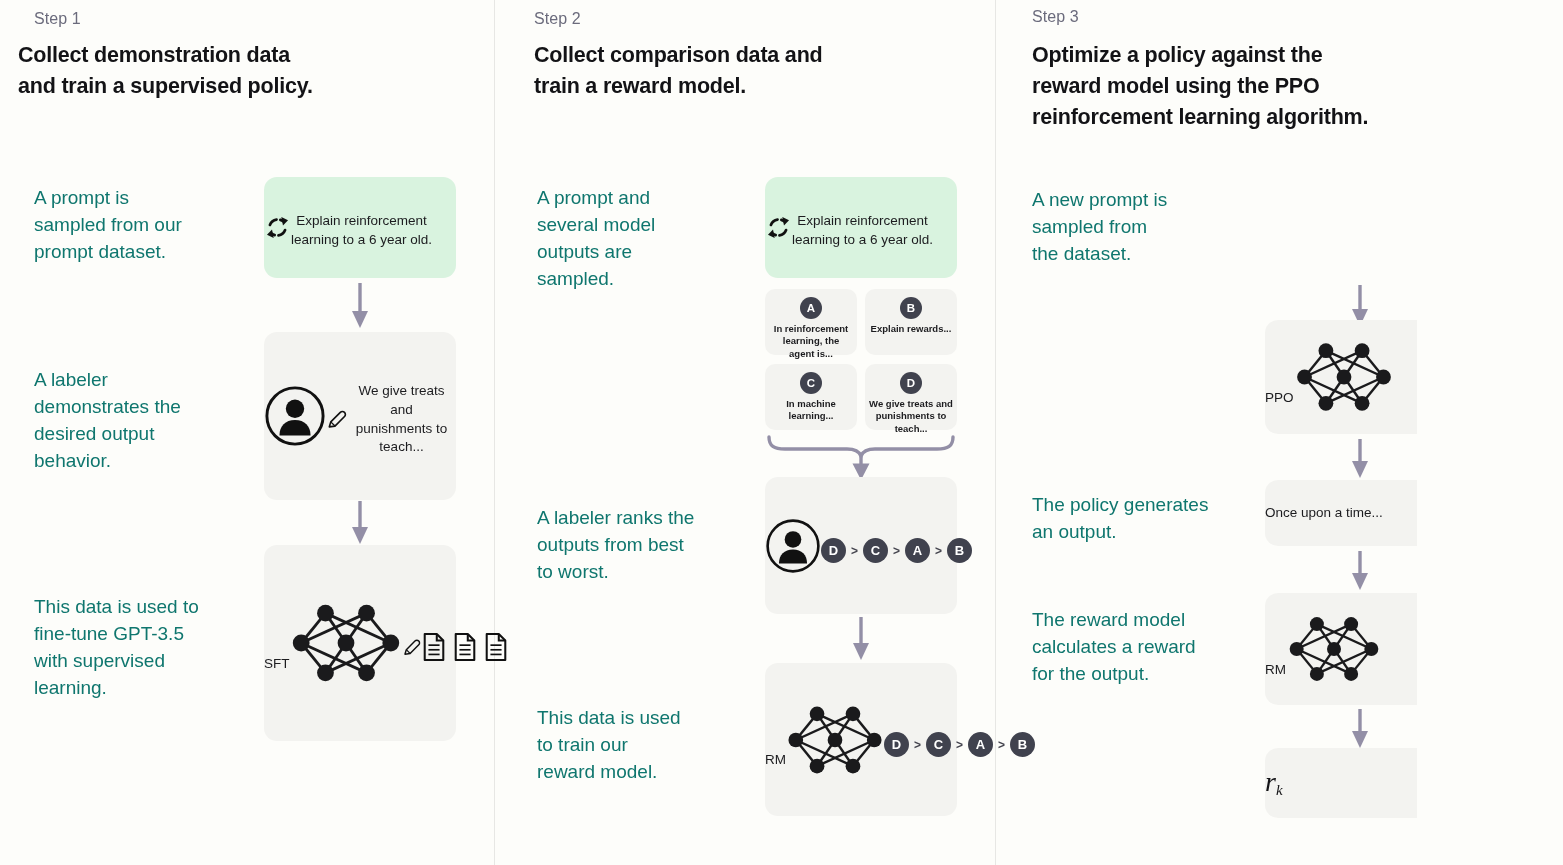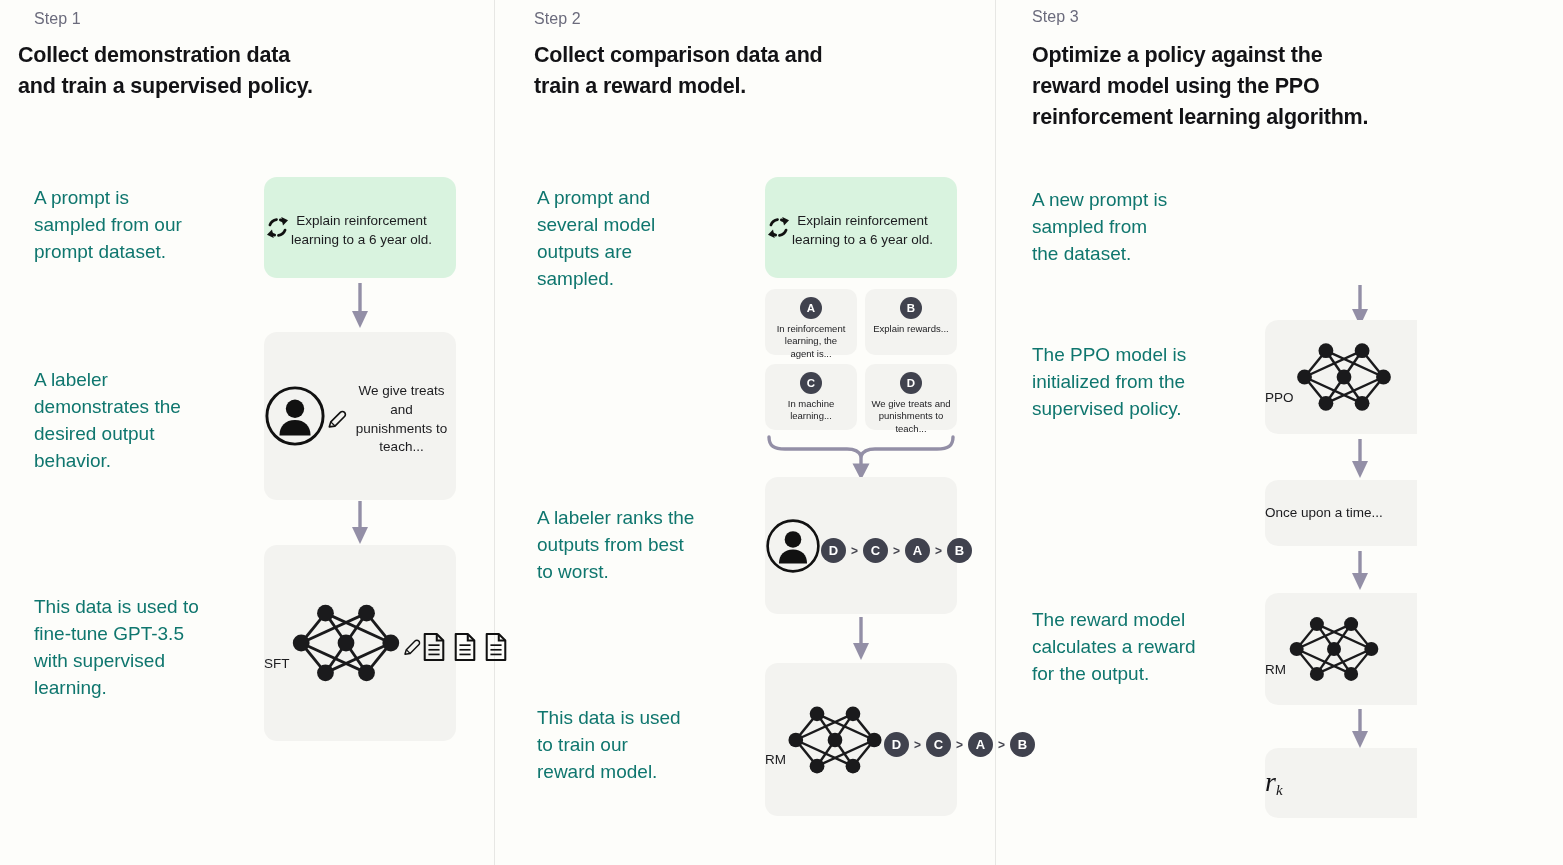--- a/index.html
+++ b/index.html
@@ -19,21 +19,21 @@
   .gray  { background:#f3f3f0; }
   .box-text { font-size:13.5px; line-height:1.4; color:#1c1c1f; white-space:pre-line; margin-top:7px; }
   .net-label { font-size:13.5px; color:#1c1c1f; margin-bottom:4px;margin-top:44px; }
   .arrow { position:absolute; }
   .mini-box { position:absolute; background:#f3f3f0; border-radius:10px; display:flex;
               flex-direction:column; align-items:center; justify-content:flex-start; padding-top:8px; }
   .badge { width:22px; height:22px; border-radius:50%; background:#40424e; color:#fff;
            font-size:11.5px; font-weight:bold; display:flex; align-items:center;
            justify-content:center; flex:none; }
   .mini-text { font-size:9.5px; line-height:1.3; color:#1c1c1f; white-space:pre-line;
-               margin-top:4px; text-align:center; }
+               margin-top:4px; text-align:center;font-weight:bold; }
   .rank-row { display:flex; align-items:center; gap:4px; margin-top:10px; }
   .rank-badge { width:25px; height:25px; border-radius:50%; background:#40424e; color:#fff;
                 font-size:13px; font-weight:bold; display:flex; align-items:center; justify-content:center; }
   .rank-sep { font-size:12px; font-weight:bold; color:#45454f; padding:0 1px; }
   .reward-base { font-style:italic; font-size:28px; color:#131316; font-family:"Liberation Serif","DejaVu Serif",serif; }
   .reward-sub { font-style:italic; font-size:15px; color:#131316; vertical-align:sub;
                 font-family:"Liberation Serif","DejaVu Serif",serif; }
   .iconwrap { display:flex; align-items:center; justify-content:center; }
 </style>
 </head>
@@ -294,23 +294,22 @@
   </div>
 
   <div class="step-label" style="left:1032px; top:8px">Step 3</div>
   <div class="step-title" style="left:1032px; top:40px">Optimize a policy against the
 reward model using the PPO
 reinforcement learning algorithm.</div>
 
   <div class="caption" style="left:1032px; top:187px">A new prompt is
 sampled from
 the dataset.</div>
-  <div class="caption" style="left:1032px; top:342px">The PPO model is
-initialized from the
-supervised policy.</div>
+  <div class="caption" style="left:1032px; top:492px">The policy generates
+an output.</div>
   <div class="caption" style="left:1032px; top:607px">The reward model
 calculates a reward
 for the output.</div>
 
 
   <div class="arrow" style="left:1350px; top:284px">
     <svg width="20" height="44" viewBox="0 0 20 44">
         <line x1="10" y1="1" x2="10" y2="27" stroke="#938fa6" stroke-width="3.4"></line>
         <polygon points="2,25 18,25 10,42" fill="#938fa6"></polygon>
       </svg>

